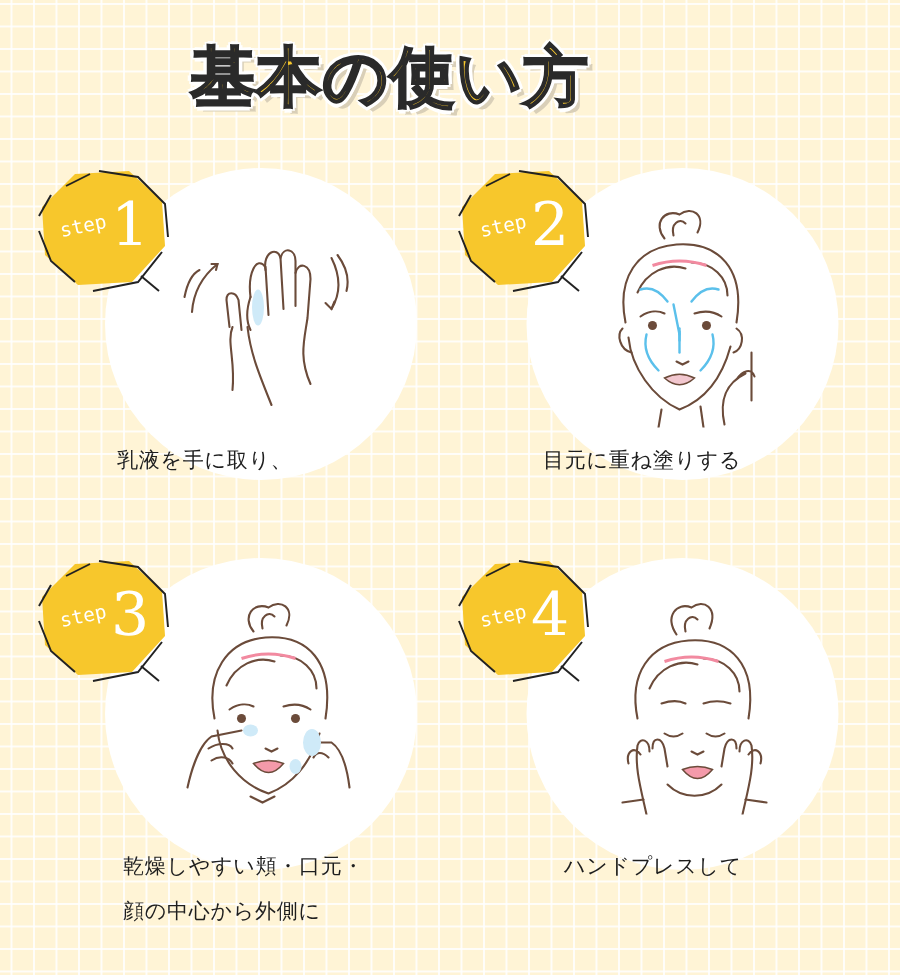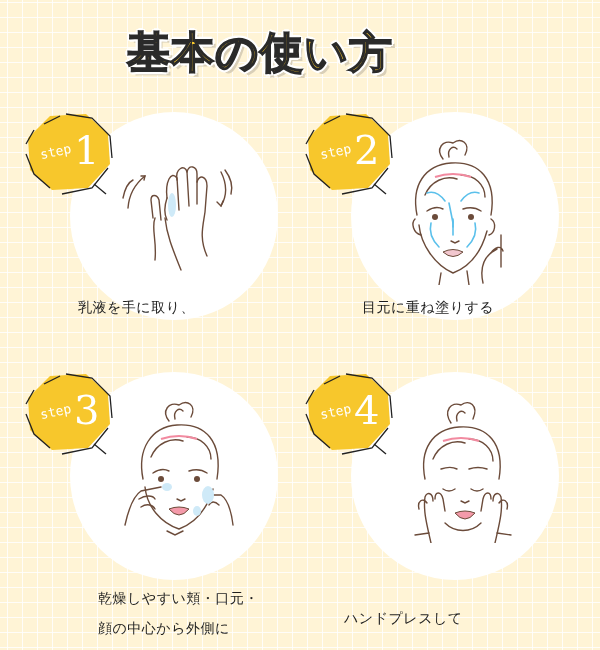--- a/index.html
+++ b/index.html
@@ -168,21 +168,21 @@
       <path d="M52,136 L60,140 L68,136"></path>
     </g>
     <circle cx="46" cy="84" r="3" fill="#6b4b3a"></circle>
       <circle cx="82" cy="84" r="3" fill="#6b4b3a"></circle>
     <ellipse cx="52" cy="92" rx="5" ry="4" fill="#cfeaf8"></ellipse>
     <ellipse cx="93" cy="100" rx="6" ry="9" fill="#cfeaf8"></ellipse>
     <ellipse cx="82" cy="116" rx="4" ry="5" fill="#cfeaf8"></ellipse>
     <path d="M54,114 Q64,110 74,114 Q64,126 54,114 Z" fill="#f49aaa" stroke="#6b4b3a" stroke-width="1"></path>
     <path d="M46,44 Q64,38 82,44" stroke="#f28aa0" stroke-width="2" fill="none"></path>
   </svg>
-  <div class="caption" style="left:98px; top:563px;margin-top:20px;">
+  <div class="caption" style="left:82px; top:563px;">
     <div>乾燥しやすい頬・口元・</div>
     <div>顔の中心から外側に</div>
   </div>
 </div>
 
 <div>
   <div class="circle" style="left:351px; top:372px;"></div>
   <div class="badge" style="left:302px; top:370px;">
     <svg width="100" height="86" viewBox="0 0 100 86">
       <polygon points="28,6 64,4 86,24 88,54 66,78 30,80 8,60 6,28" fill="#f7c72c"></polygon>
@@ -209,16 +209,16 @@
         <path d="M66,96 Q72,100 78,96"></path>
       <path d="M56,108 L60,110 L64,108"></path>
       <path d="M26,150 C22,132 18,118 20,104 C22,98 28,100 28,108 M30,106 C30,98 36,98 38,106 L40,118 M14,116 C12,108 18,104 22,110"></path>
       <path d="M90,150 C94,132 98,118 96,104 C94,98 88,100 88,108 M86,106 C86,98 80,98 78,106 L76,118 M102,116 C104,108 98,104 94,110"></path>
       <path d="M40,130 C50,140 66,140 76,130"></path>
       <path d="M10,142 L24,140 M106,142 L92,140"></path>
     </g>
     <path d="M50,120 Q60,116 70,120 Q60,132 50,120 Z" fill="#f49aaa" stroke="#6b4b3a" stroke-width="1"></path>
     <path d="M38,48 Q56,42 74,48" stroke="#f28aa0" stroke-width="2" fill="none"></path>
   </svg>
-  <div class="caption" style="left:344px; top:563px;margin-top:40px;">
+  <div class="caption" style="left:376px; top:563px;">
     <div>ハンドプレスして</div>
   </div>
 </div>
 
 </body></html>

